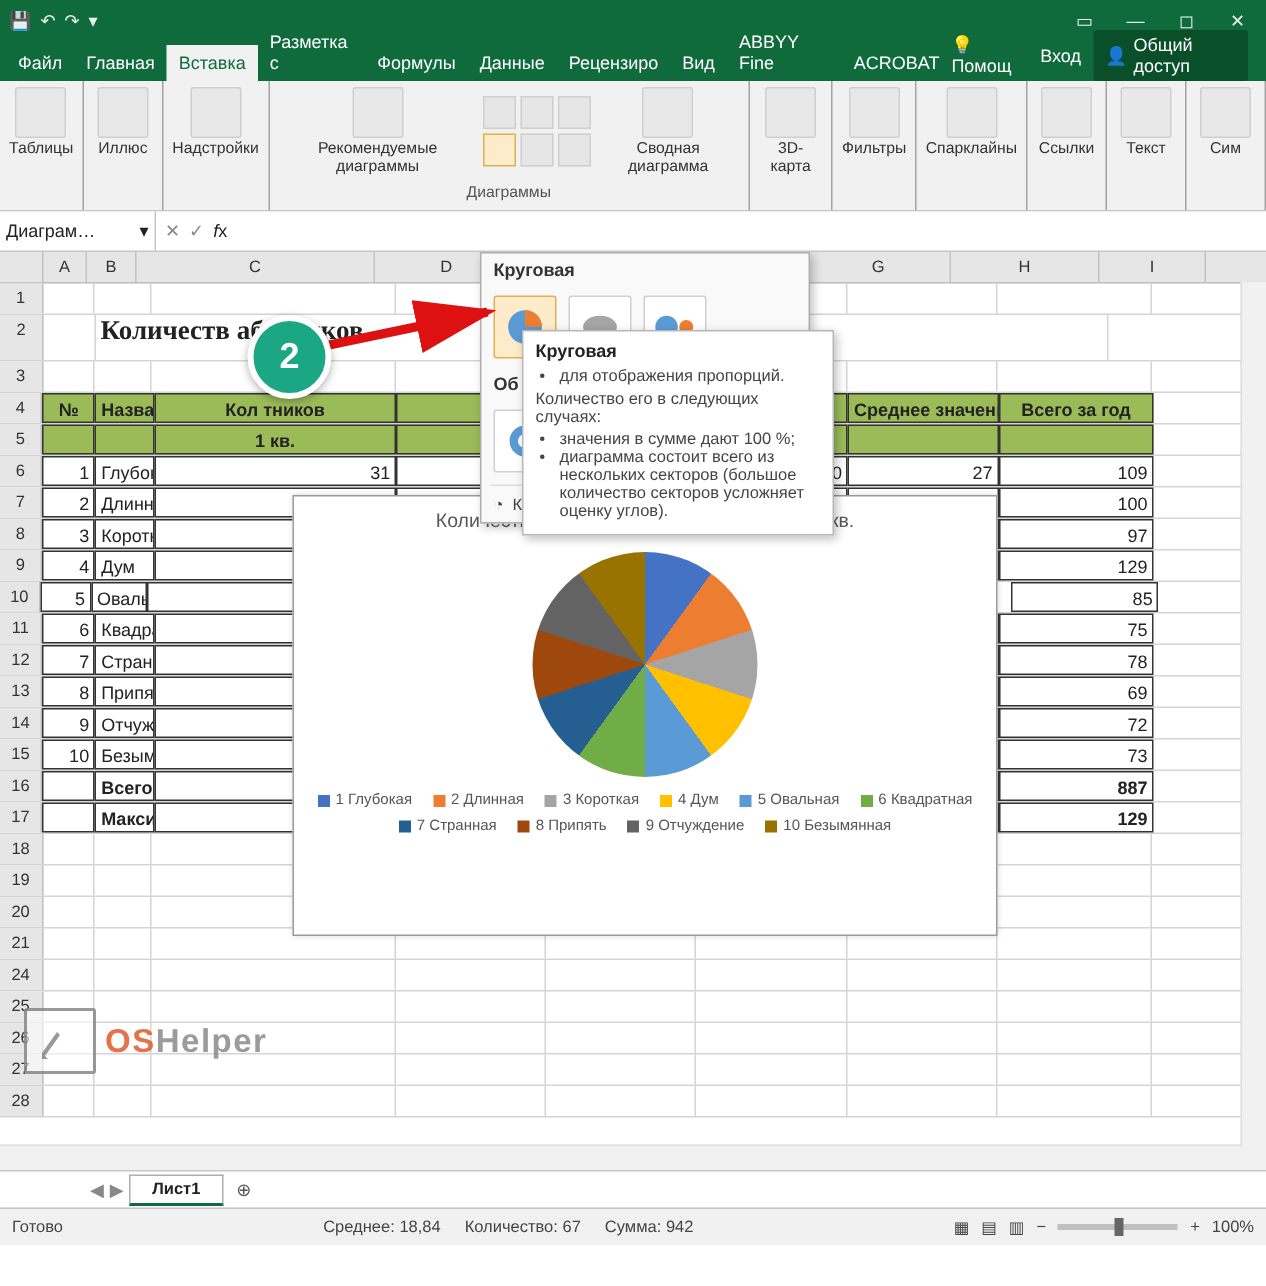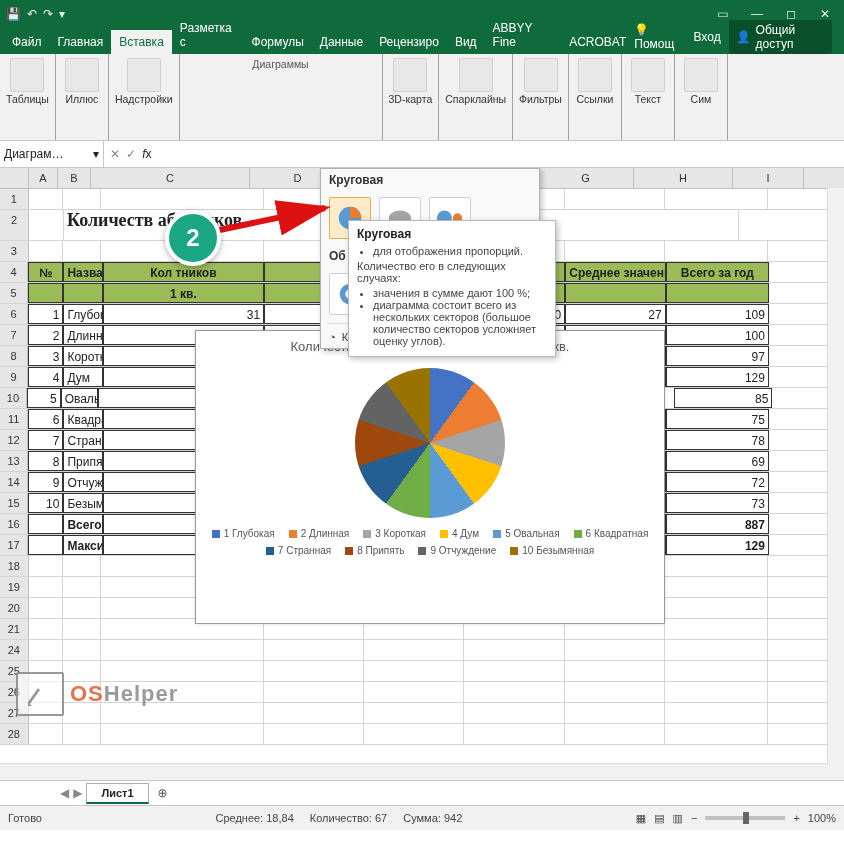--- a/index.html
+++ b/index.html
@@ -136,43 +136,61 @@
     </div>
   <div class="rgroup">
       <div class="btns">
         <div class="rbtn">
           <div class="ic"></div>
           <div class="tl">Надстройки</div>
         </div>
       </div>
     </div>
   <div class="rgroup" style="min-width:190px">
+    <div class="btns" style="align-items:center">
+      <div class="rbtn">
+          <div class="ic"></div>
+          <div class="tl">Рекомендуемые диаграммы</div>
+        </div>
+      <div class="chart-small">
+        <div></div>
+          <div></div>
+          <div></div>
+        <div class="active"></div>
+          <div></div>
+          <div></div>
+      </div>
+      <div class="rbtn">
+          <div class="ic"></div>
+          <div class="tl">Сводная диаграмма</div>
+        </div>
+    </div>
     <div class="lbl">Диаграммы</div>
   </div>
   <div class="rgroup">
       <div class="btns">
         <div class="rbtn">
           <div class="ic"></div>
           <div class="tl">3D-карта</div>
         </div>
       </div>
     </div>
   <div class="rgroup">
       <div class="btns">
         <div class="rbtn">
           <div class="ic"></div>
+          <div class="tl">Фильтры</div>
+        </div>
+      </div>
+    </div>
+  <div class="rgroup">
+      <div class="btns">
+        <div class="rbtn">
+          <div class="ic"></div>
           <div class="tl">Спарклайны</div>
-        </div>
-      </div>
-    </div>
-  <div class="rgroup">
-      <div class="btns">
-        <div class="rbtn">
-          <div class="ic"></div>
-          <div class="tl">Фильтры</div>
         </div>
       </div>
     </div>
   <div class="rgroup">
       <div class="btns">
         <div class="rbtn">
           <div class="ic"></div>
           <div class="tl">Ссылки</div>
         </div>
       </div>

